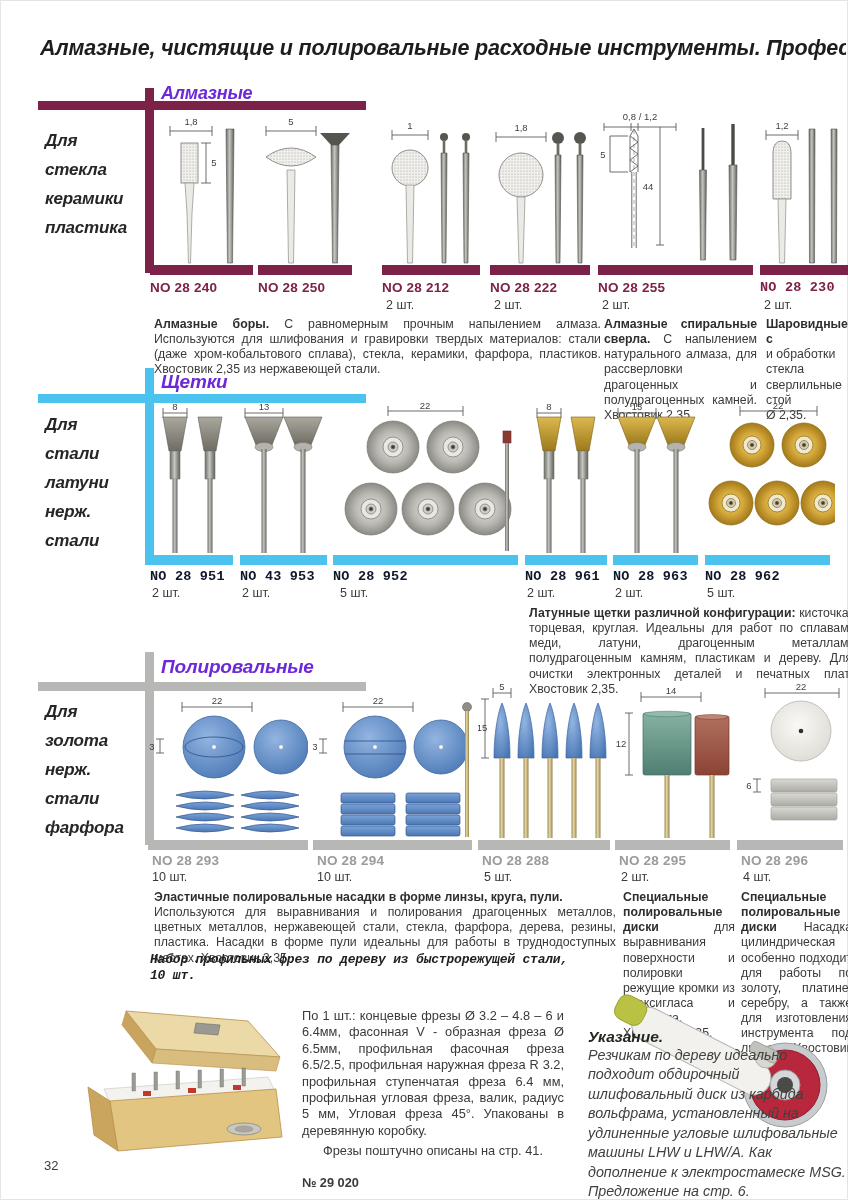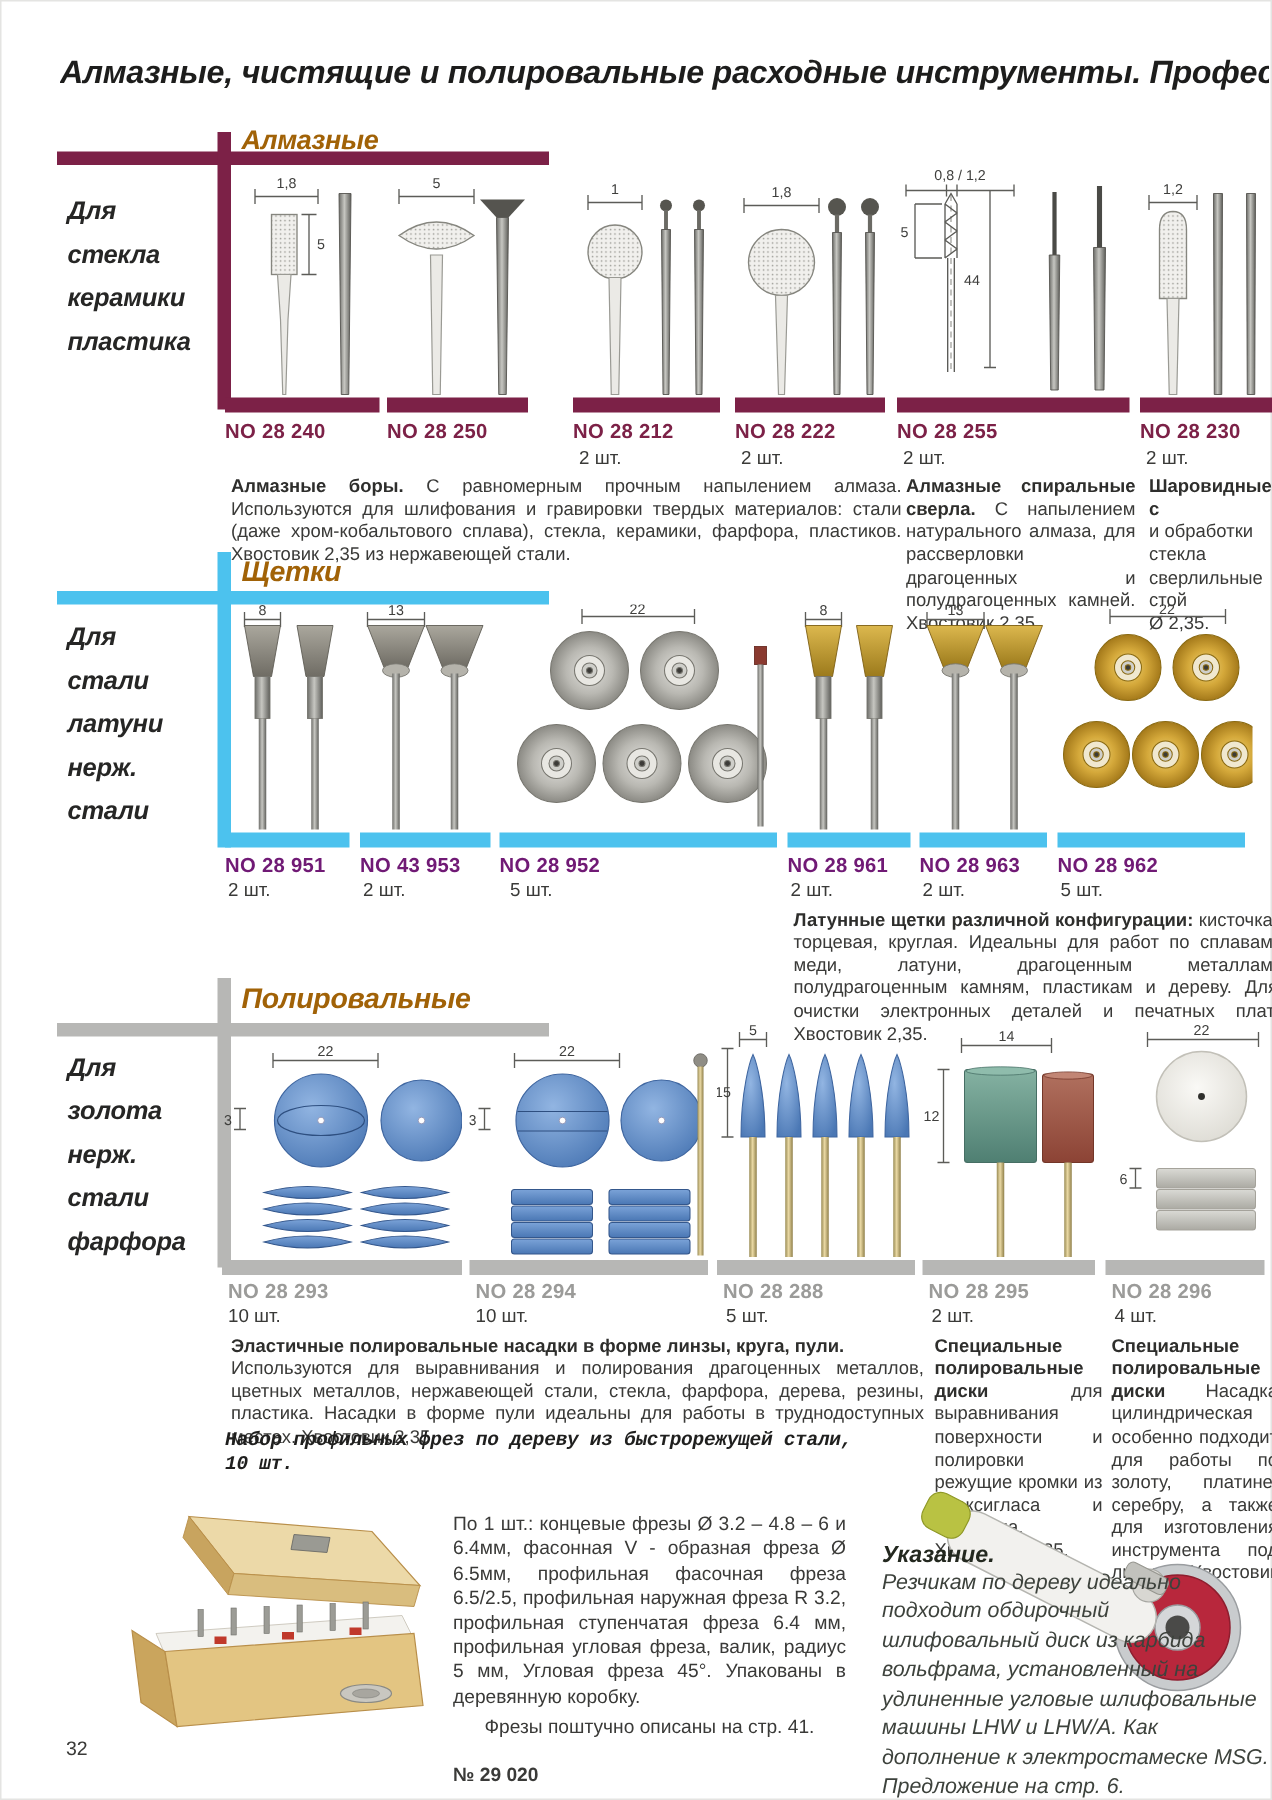--- a/index.html
+++ b/index.html
@@ -1,25 +1,25 @@
 <!DOCTYPE html>
 <html lang="ru"><head>
 <meta charset="utf-8">
 <style>
   html,body{margin:0;padding:0;background:#fff;}
   #page{position:relative;width:848px;height:1200px;background:#fff;overflow:hidden;
         font-family:"Liberation Sans",sans-serif;color:#3a3a38;box-shadow:inset 0 0 0 1px #e4e4e2;}
   .abs{position:absolute;}
   .title{font-size:21.5px;font-weight:bold;font-style:italic;color:#1d1d1c;white-space:nowrap;overflow:hidden;letter-spacing:-0.2px;}
-  .sec-title{font-size:18px;font-weight:bold;font-style:italic;color:#a16207;letter-spacing:-0.2px;}
+  .sec-title{font-size:18px;font-weight:bold;font-style:italic;color:#6d28d9;letter-spacing:-0.2px;}
   .rowlabel{font-size:17px;font-weight:bold;font-style:italic;color:#262625;white-space:pre-line;line-height:29px;letter-spacing:-0.2px;}
   .bar{position:absolute;}
   .code{font-size:13.5px;font-weight:bold;letter-spacing:0.2px;}
   .code.s1{color:#7c2147;}
-  .code.s2{color:#701a75;}
+  .code.s2{color:#0f172a;font-family:Liberation Mono, monospace;}
   .code.s3{color:#9b9b99;}
   .qty{font-size:12.5px;color:#3a3a38;}
   .desc{font-size:12.3px;line-height:1.23;text-align:justify;color:#3a3a38;margin:4px;}
   .desc b{color:#2e2e2c;}
   .desc .blockb{display:block;}
   .preline{white-space:pre-line;text-align:left;}
   .ws-head{font-size:13px;font-weight:bold;font-style:italic;color:#1f1f1e;line-height:1.25;letter-spacing:-0.2px;font-family:Liberation Mono, monospace;}
   .ws-text p{font-size:12.8px;line-height:1.28;text-align:justify;margin:0 0 4px 0;color:#3a3a38;}
   .ws-code{font-size:15px;font-weight:bold;color:#2e2e2c;margin-top:16px !important;text-align:left !important;}
   .note-head{font-size:15.5px;font-weight:bold;font-style:italic;color:#23281f;margin:0 0 0 0;}
@@ -175,21 +175,21 @@
   <div class="abs bar" style="left:258px;top:265px;width:94px;height:10px;background:#7c2147"></div>
   <div class="abs bar" style="left:382px;top:265px;width:98px;height:10px;background:#7c2147"></div>
   <div class="abs bar" style="left:490px;top:265px;width:100px;height:10px;background:#7c2147"></div>
   <div class="abs bar" style="left:598px;top:265px;width:155px;height:10px;background:#7c2147"></div>
   <div class="abs bar" style="left:760px;top:265px;width:88px;height:10px;background:#7c2147"></div>
   <div class="abs code s1" style="left:150px;top:280px;">NO 28 240</div>
   <div class="abs code s1" style="left:258px;top:280px;">NO 28 250</div>
   <div class="abs code s1" style="left:382px;top:280px;">NO 28 212</div>
   <div class="abs code s1" style="left:490px;top:280px;text-align:center;">NO 28 222</div>
   <div class="abs code s1" style="left:598px;top:280px;">NO 28 255</div>
-  <div class="abs code s1" style="left:760px;top:280px;">NO 28 230</div>
+  <div class="abs code s1" style="left:760px;top:280px;font-family:Liberation Mono, monospace;">NO 28 230</div>
   <div class="abs qty" style="left:386px;top:298px;">2 шт.</div>
   <div class="abs qty" style="left:494px;top:298px;">2 шт.</div>
   <div class="abs qty" style="left:602px;top:298px;">2 шт.</div>
   <div class="abs qty" style="left:764px;top:298px;">2 шт.</div>
 
   <p class="abs desc" style="left:150px;top:313px;width:447px;"><b>Алмазные боры.</b> <span>С равномерным прочным напылением алмаза. Используются для шлифования и гравировки твердых материалов: стали (даже хром-кобальтового сплава), стекла, керамики, фарфора, пластиков. Хвостовик 2,35 из нержавеющей стали.</span></p>
   <p class="abs desc" style="left:600px;top:313px;width:153px;"><b>Алмазные спиральные сверла.</b> <span>С напылением натурального алмаза, для рассверловки драгоценных и полудрагоценных камней. Хвостовик 2,35.</span></p>
   <p class="abs desc preline" style="left:762px;top:313px;width:90px;"><b class="blockb">Шаровидные с</b><span class="preline">и обработки стекла
 сверлильные стой
 Ø 2,35.</span></p>

